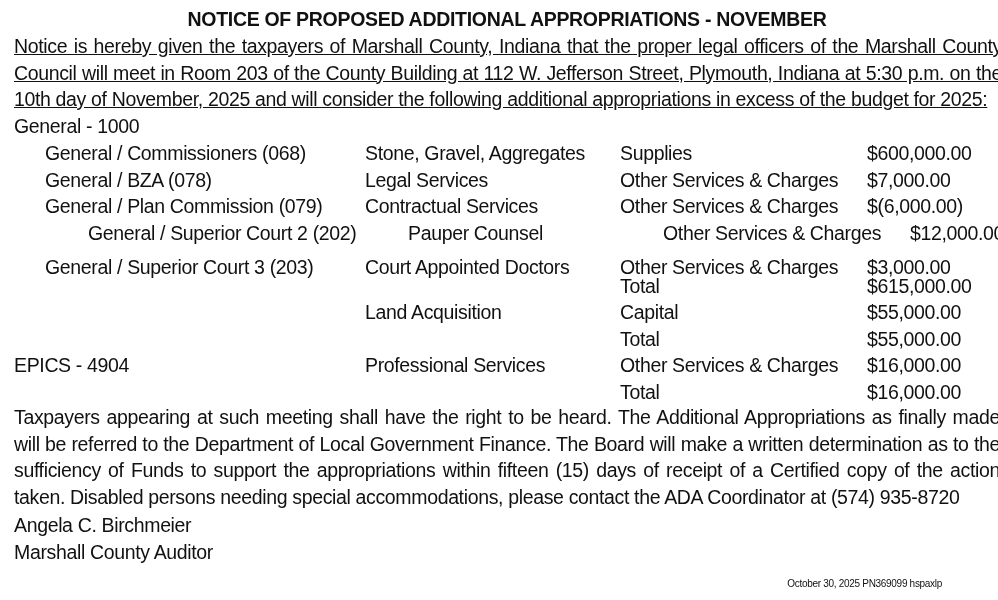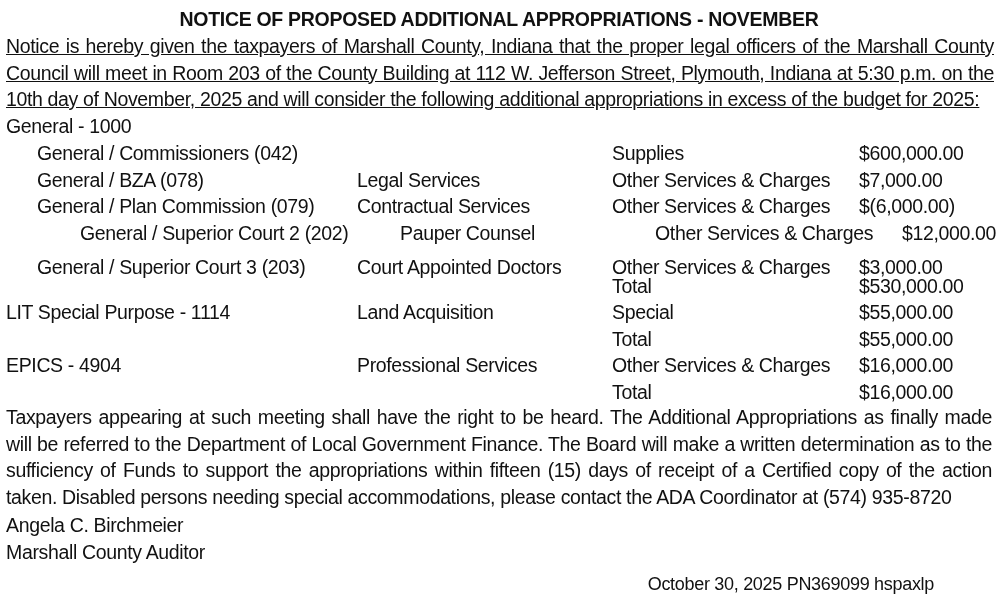--- a/index.html
+++ b/index.html
@@ -10,21 +10,21 @@
     body {
       width: 998px;
       height: 600px;
       overflow: hidden;
       position: relative;
       font-family: "Liberation Sans", sans-serif;
       color: #111111;
     }
     .doc {
       position: absolute;
-      left: 0;
+      left: 8px;
       top: 0;
       width: 944px;
       height: 600px;
       font-size: 19.5px;
       line-height: 26.5px;
       letter-spacing: -0.35px;
     }
     .title {
       position: absolute;
       top: 6px;
@@ -69,38 +69,39 @@
       text-align-last: left;
     }
     .sig {
       position: absolute;
       left: 6px;
     }
     .footer {
       position: absolute;
       top: 575px;
       right: 10px;
-      font-size: 18px;
+      font-size: 10px;
       line-height: 18px;
       letter-spacing: -0.3px;
     }
   </style>
 </head>
 <body>
 
 <div class="doc">
 
   <div class="title">NOTICE OF PROPOSED ADDITIONAL APPROPRIATIONS - NOVEMBER</div>
 
   <div class="intro">Notice is hereby given the taxpayers of Marshall County, Indiana that the proper legal officers of the Marshall County Council will meet in Room 203 of the County Building at 112 W. Jefferson Street, Plymouth, Indiana at 5:30 p.m. on the 10th day of November, 2025 and will consider the following additional appropriations in excess of the budget for 2025:</div>
 
   <div class="fund-head" style="top:113px;">General - 1000</div>
 
   <div class="row" style="top:140px;">
-    <span class="c1" style="left:37px;">General / Commissioners (042)</span>
+    <span class="c1" style="left:37px;">General / Commissioners (068)</span>
+    <span class="c2">Stone, Gravel, Aggregates</span>
     <span class="c3">Supplies</span>
     <span class="c4">$600,000.00</span>
   </div>
   <div class="row" style="top:166.5px;">
     <span class="c1" style="left:37px;">General / BZA (078)</span>
     <span class="c2">Legal Services</span>
     <span class="c3">Other Services &amp; Charges</span>
     <span class="c4">$7,000.00</span>
   </div>
   <div class="row" style="top:193px;">
@@ -116,27 +117,26 @@
     <span class="c4">$12,000.00</span>
   </div>
   <div class="row" style="top:246px;margin-top:8px;">
     <span class="c1" style="left:37px;">General / Superior Court 3 (203)</span>
     <span class="c2">Court Appointed Doctors</span>
     <span class="c3">Other Services &amp; Charges</span>
     <span class="c4">$3,000.00</span>
   </div>
   <div class="row bold" style="top:272.5px;">
     <span class="c3">Total</span>
-    <span class="c4">$530,000.00</span>
+    <span class="c4">$615,000.00</span>
   </div>
 
   <div class="row" style="top:299px;">
-    <span class="c1" style="left:6px;">LIT Special Purpose - 1114</span>
     <span class="c2">Land Acquisition</span>
-    <span class="c3">Special</span>
+    <span class="c3">Capital</span>
     <span class="c4">$55,000.00</span>
   </div>
   <div class="row bold" style="top:325.5px;">
     <span class="c3">Total</span>
     <span class="c4">$55,000.00</span>
   </div>
 
   <div class="row" style="top:352px;">
     <span class="c1" style="left:6px;">EPICS - 4904</span>
     <span class="c2">Professional Services</span>

